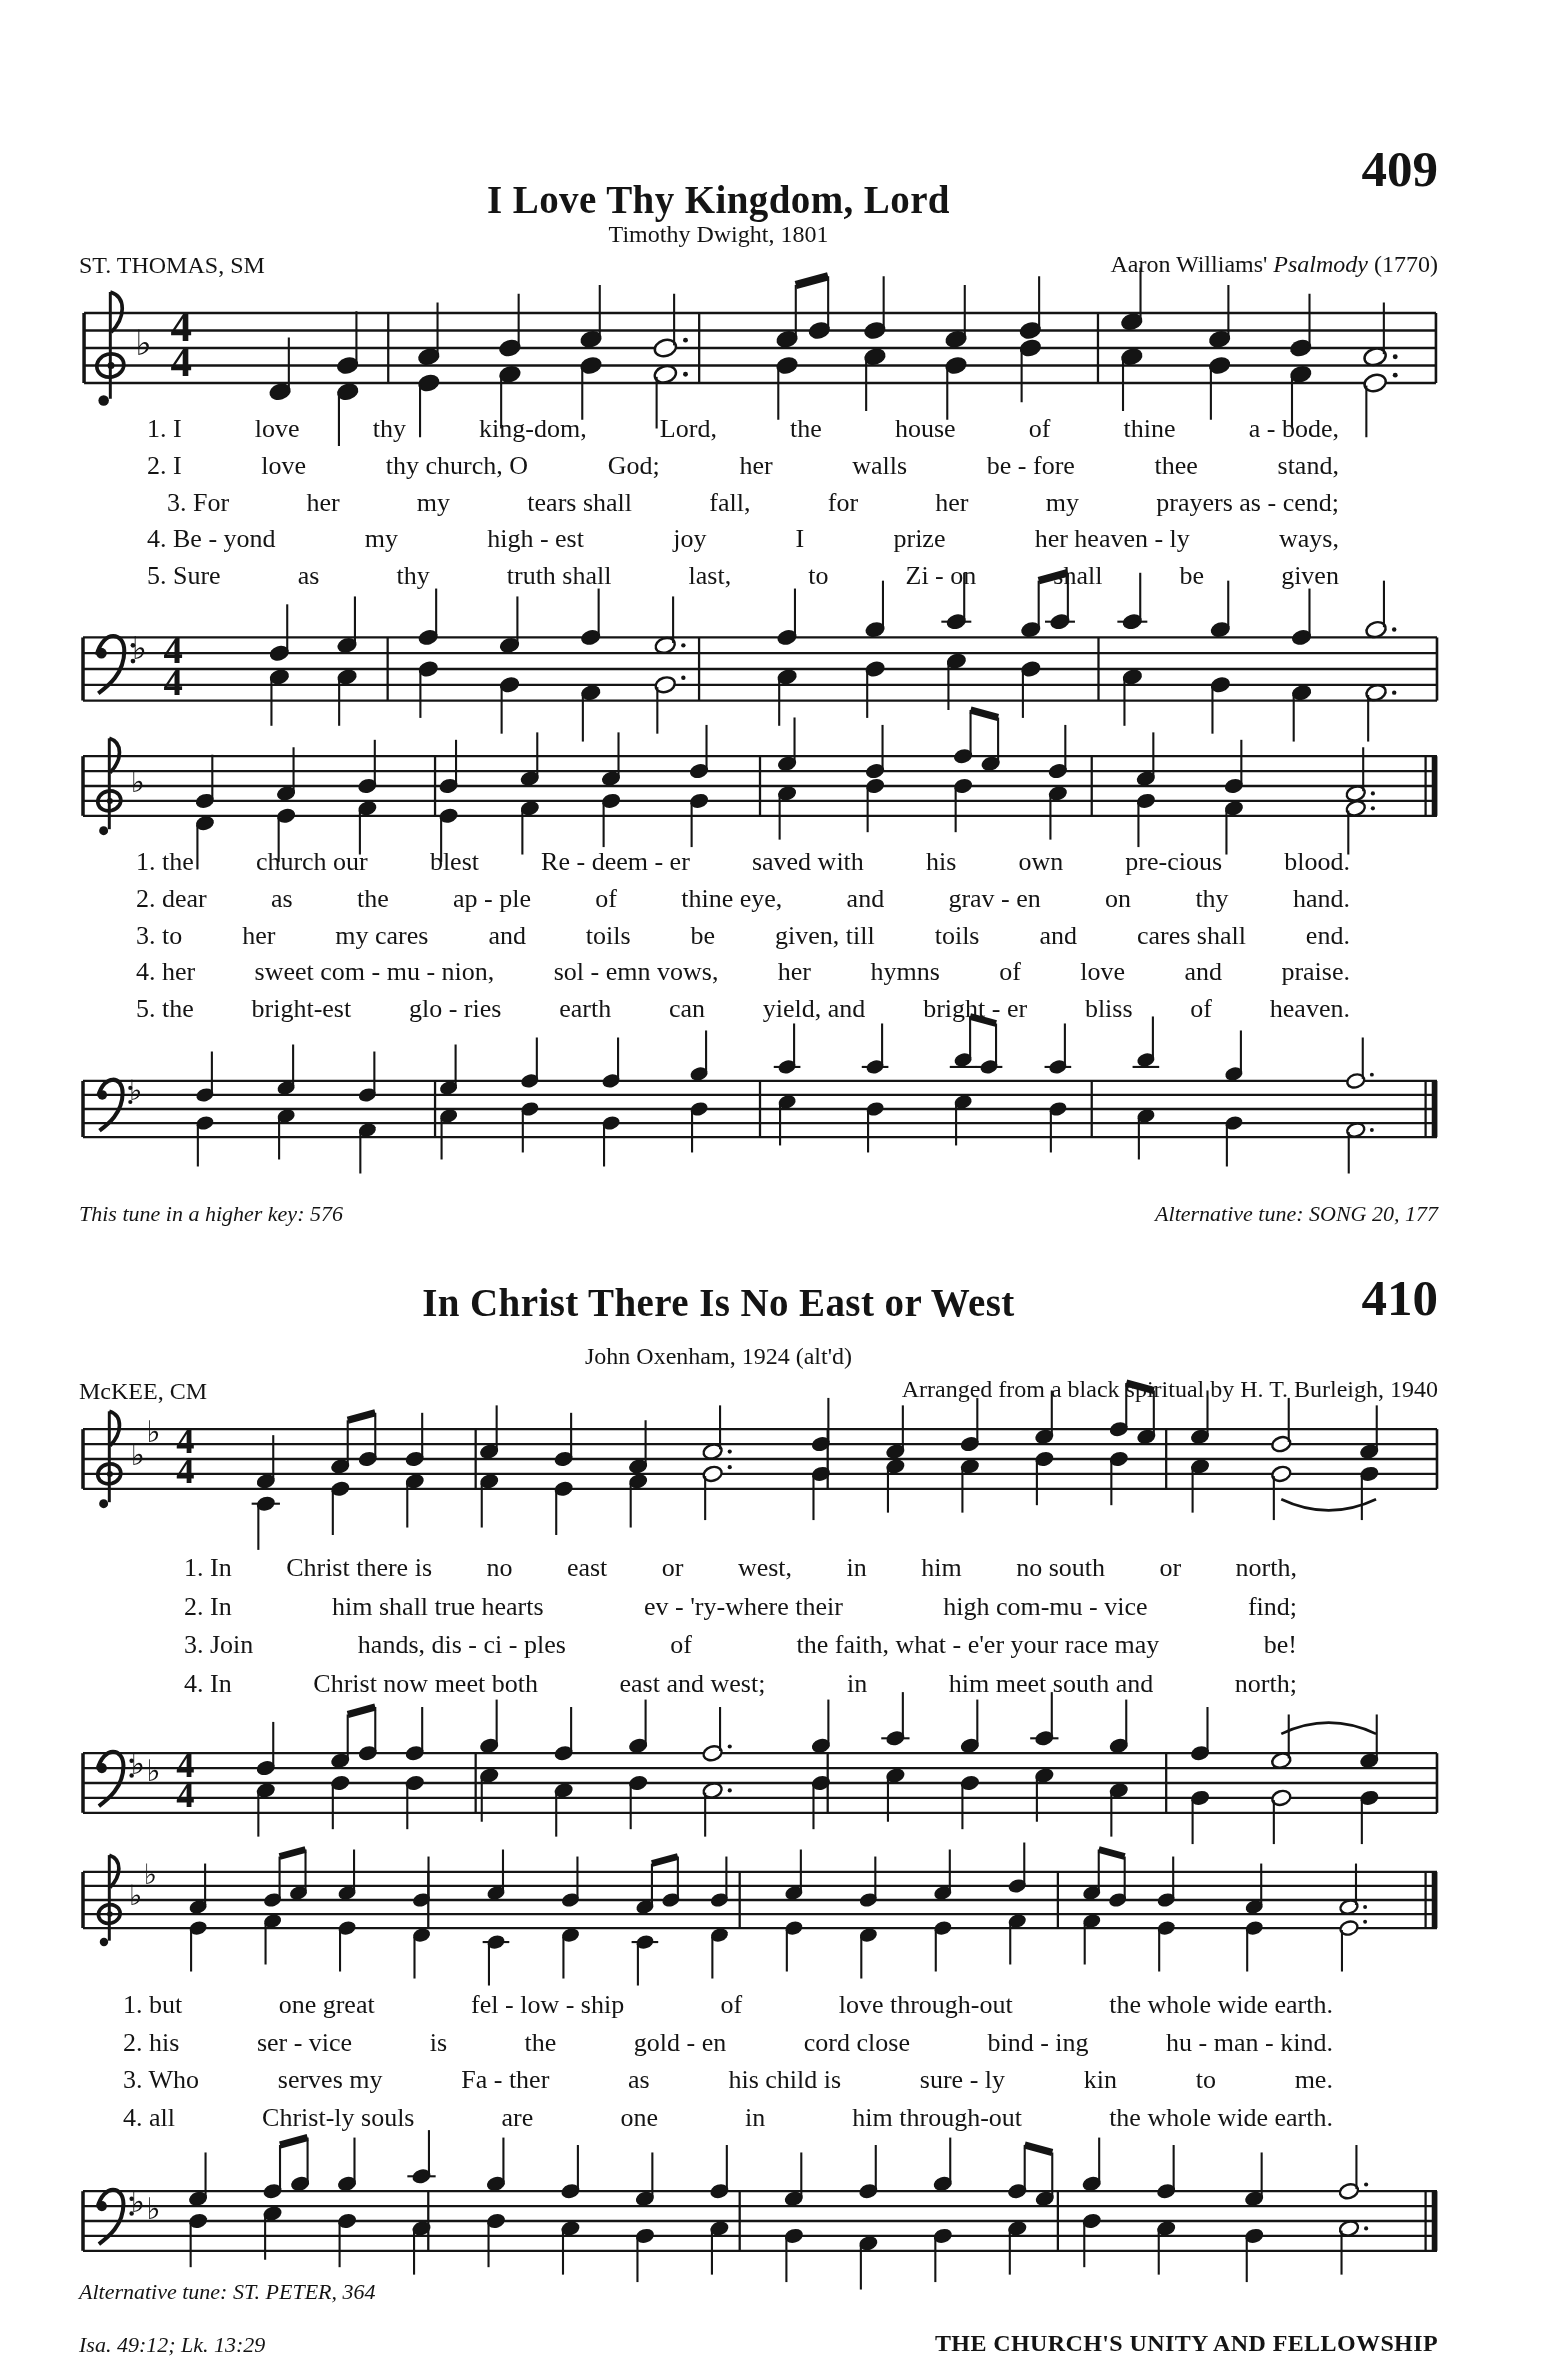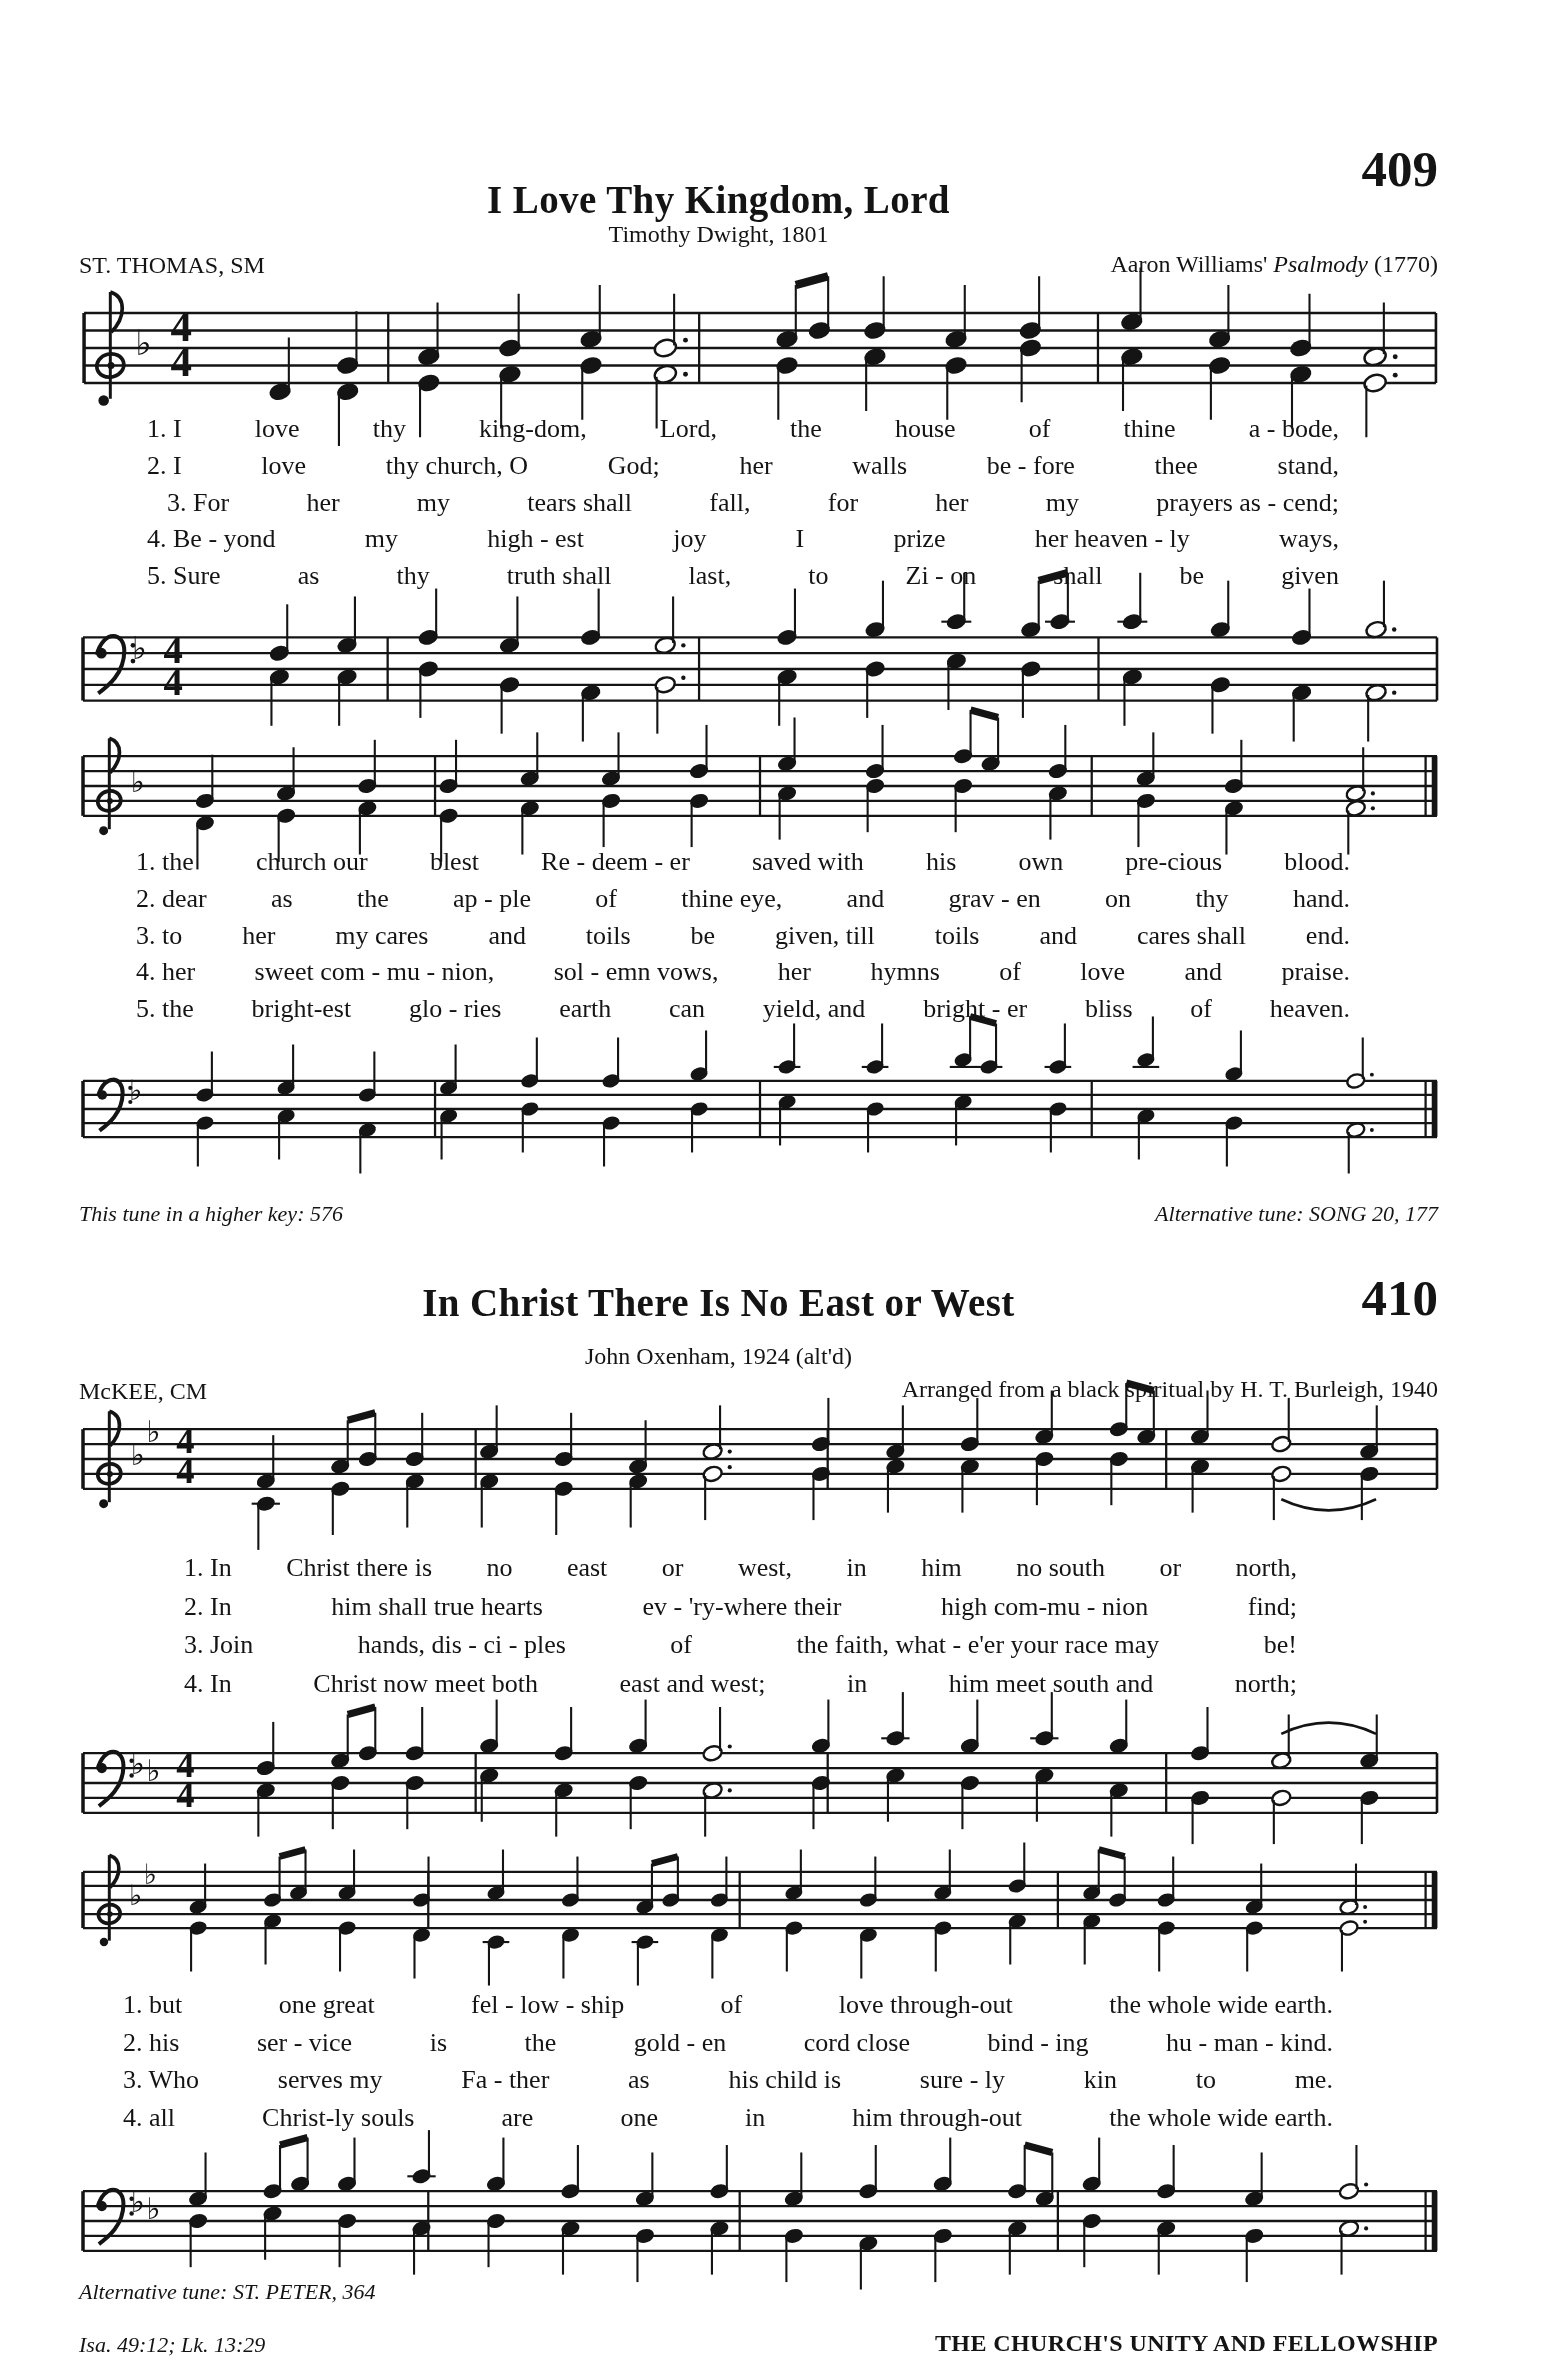--- a/index.html
+++ b/index.html
@@ -174,21 +174,21 @@
         <span>in</span>
         <span>him</span>
         <span>no south</span>
         <span>or</span>
         <span>north,</span>
       </div>
       <div class="vrow" style="top: 39px;">
         <span>2. In</span>
         <span>him shall true hearts</span>
         <span>ev - 'ry-where their</span>
-        <span>high com-mu - nion</span>
+        <span>high com-mu - vice</span>
         <span>find;</span>
       </div>
       <div class="vrow" style="top: 77px;">
         <span>3. Join</span>
         <span>hands, dis - ci - ples</span>
         <span>of</span>
         <span>the faith, what - e'er your race may</span>
         <span>be!</span>
       </div>
       <div class="vrow" style="top: 116px;">

